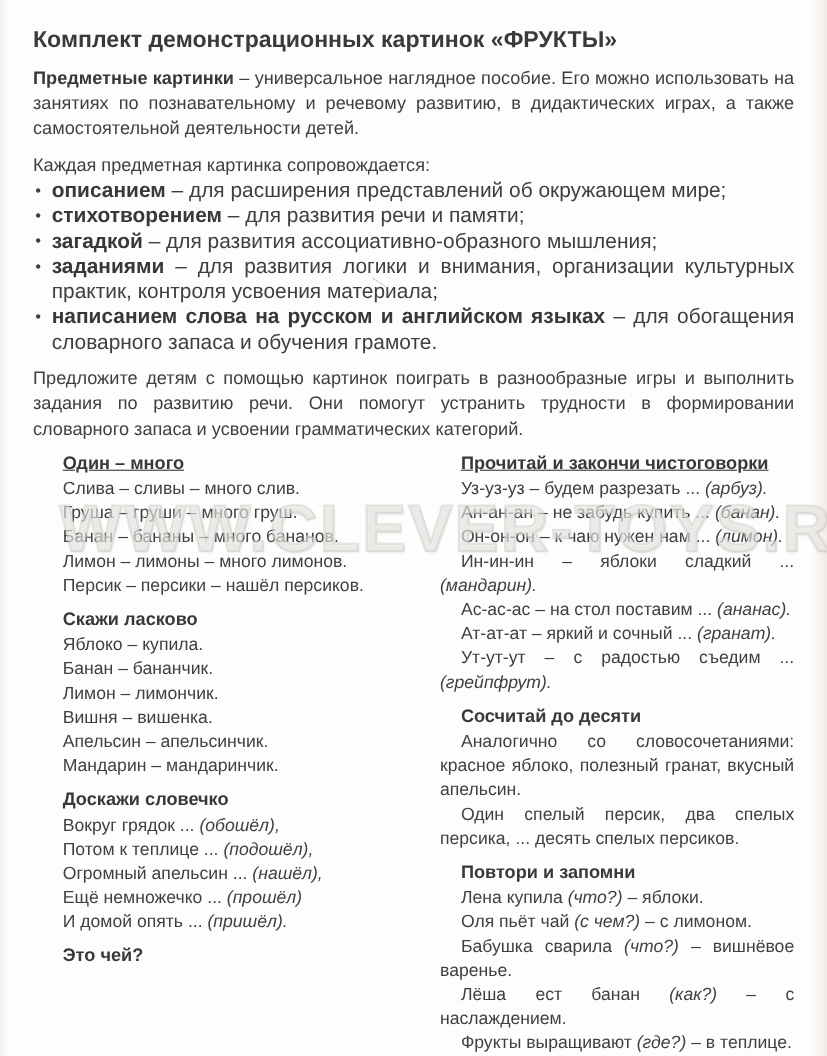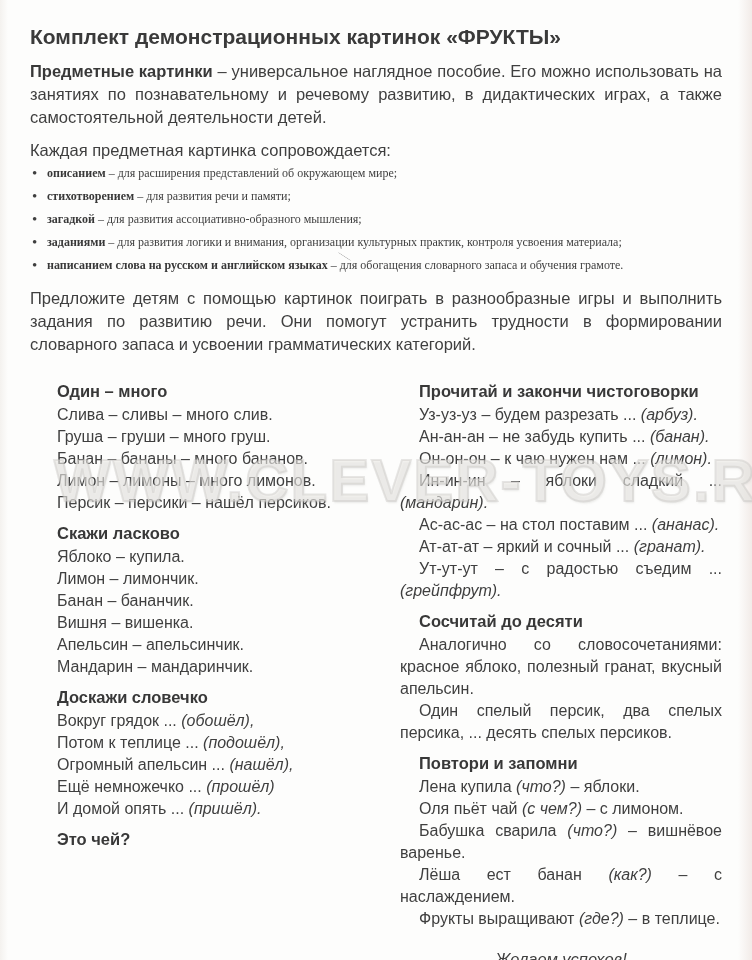--- a/index.html
+++ b/index.html
@@ -32,23 +32,22 @@
     text-align:justify;
   }
   p.list-intro{
     margin:10px 0 0 0;
     font-size:16.5px;
     line-height:23px;
   }
   ul.features{
     list-style:none;
     margin:0;padding:0;
-    font-size:12px;
+    font-size:19px;
     line-height:23px;
-    font-family:Liberation Serif, serif;
   }
   ul.features li{
     position:relative;
     padding-left:17px;
     text-align:justify;
   }
   ul.features li::before{
     content:"•";
     position:absolute;left:2px;top:0;
     font-size:15px;
@@ -63,21 +62,21 @@
   .col-left{width:352px;flex:0 0 352px;}
   .col-right{flex:1;padding-left:10px;}
   .col h3{
     margin:8px 0 2px 0;
     font-size:16.5px;
     line-height:22px;
     font-weight:bold;
     text-indent:19px;
     color:#383838;
   }
-  .col section:first-child h3{margin-top:16px;}
+  .col section:first-child h3{margin-top:0;text-decoration:underline;}
   .col p.line{
     margin:0;
     text-indent:19px;
     text-align:justify;
   }
   .col p.closing{
     text-indent:0;
     text-align:center;
     font-style:italic;
     margin-top:18px;
@@ -139,22 +138,22 @@
           <h3>Один – много</h3>
           <p class="line"><span>Слива – сливы – много слив.</span></p>
           <p class="line"><span>Груша – груши – много груш.</span></p>
           <p class="line"><span>Банан – бананы – много бананов.</span></p>
           <p class="line"><span>Лимон – лимоны – много лимонов.</span></p>
           <p class="line"><span>Персик – персики – нашёл персиков.</span></p>
         </section>
         <section>
           <h3>Скажи ласково</h3>
           <p class="line"><span>Яблоко – купила.</span></p>
+          <p class="line"><span>Банан – бананчик.</span></p>
           <p class="line"><span>Лимон – лимончик.</span></p>
-          <p class="line"><span>Банан – бананчик.</span></p>
           <p class="line"><span>Вишня – вишенка.</span></p>
           <p class="line"><span>Апельсин – апельсинчик.</span></p>
           <p class="line"><span>Мандарин – мандаринчик.</span></p>
         </section>
         <section>
           <h3>Доскажи словечко</h3>
           <p class="line"><span>Вокруг грядок ... </span><span class="it">(обошёл),</span></p>
           <p class="line"><span>Потом к теплице ... </span><span class="it">(подошёл),</span></p>
           <p class="line"><span>Огромный апельсин ... </span><span class="it">(нашёл),</span></p>
           <p class="line"><span>Ещё немножечко ... </span><span class="it">(прошёл)</span></p>

